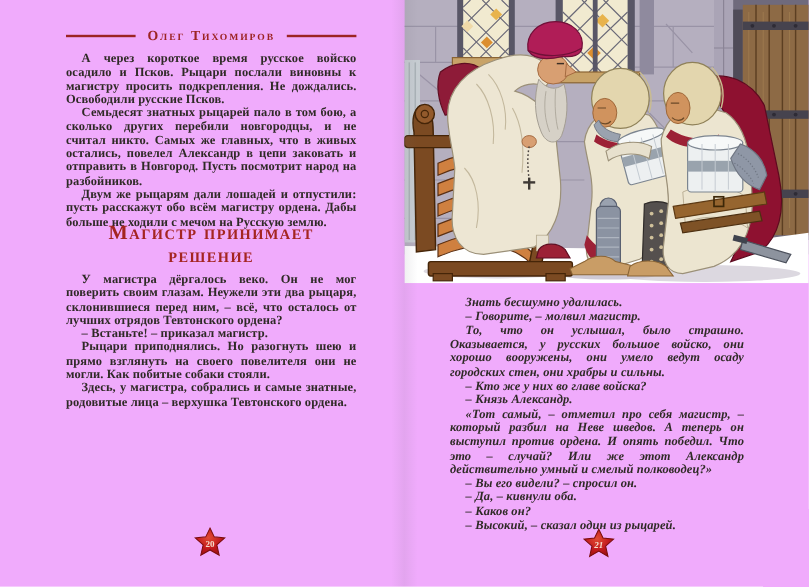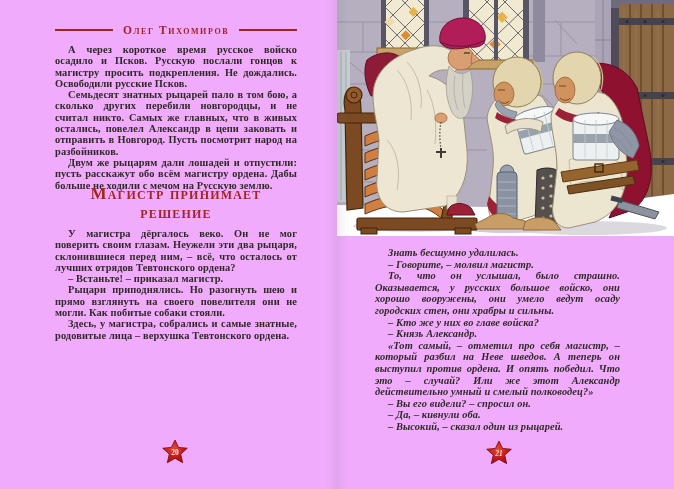--- a/index.html
+++ b/index.html
@@ -44,21 +44,21 @@
 <div class="spread">
 
   <div class="page left">
     <div class="running-header">
       <span class="rule"></span>
       <span class="rh-text">Олег Тихомиров</span>
       <span class="rule"></span>
     </div>
 
     <div class="textblock block-a">
-      <p>А через короткое время русское войско осадило и Псков. Русскую послали гонцов к магистру просить подкрепления. Не дождались. Освободили русские Псков.</p>
+      <p>А через короткое время русское войско осадило и Псков. Рыцари послали виновны к магистру просить подкрепления. Не дождались. Освободили русские Псков.</p>
       <p>Семьдесят знатных рыцарей пало в том бою, а сколько других перебили новгородцы, и не считал никто. Самых же главных, что в живых остались, повелел Александр в цепи заковать и отправить в Новгород. Пусть посмотрит народ на разбойников.</p>
       <p>Двум же рыцарям дали лошадей и отпустили: пусть расскажут обо всём магистру ордена. Дабы больше не ходили с мечом на Русскую землю.</p>
     </div>
 
     <h2 class="chapter-title"><span>Магистр принимает решение</span></h2>
 
     <div class="textblock block-b">
       <p>У магистра дёргалось веко. Он не мог поверить своим глазам. Неужели эти два рыцаря, склонившиеся перед ним, – всё, что осталось от лучших отрядов Тевтонского ордена?</p>
       <p>– Встаньте! – приказал магистр.</p>
       <p>Рыцари приподнялись. Но разогнуть шею и прямо взглянуть на своего повелителя они не могли. Как побитые собаки стояли.</p>
@@ -275,20 +275,21 @@
 
     <div class="block-r">
       <p>Знать бесшумно удалилась.</p>
       <p>– Говорите, – молвил магистр.</p>
       <p>То, что он услышал, было страшно. Оказывается, у русских большое войско, они хорошо вооружены, они умело ведут осаду городских стен, они храбры и сильны.</p>
       <p>– Кто же у них во главе войска?</p>
       <p>– Князь Александр.</p>
       <p>«Тот самый, – отметил про себя магистр, – который разбил на Неве шведов. А теперь он выступил против ордена. И опять победил. Что это – случай? Или же этот Александр действительно умный и смелый полководец?»</p>
       <p>– Вы его видели? – спросил он.</p>
       <p>– Да, – кивнули оба.</p>
+      <p>– Каков он?</p>
       <p>– Высокий, – сказал один из рыцарей.</p>
     </div>
 
     <div class="page-star star-right">
       <svg width="28" height="28" viewBox="0 0 26 26">
         <defs>
           <radialGradient id="starg2" cx="45%" cy="35%" r="75%">
             <stop offset="0%" stop-color="#e04a33"></stop>
             <stop offset="55%" stop-color="#c2191d"></stop>
             <stop offset="100%" stop-color="#8d0f10"></stop>

